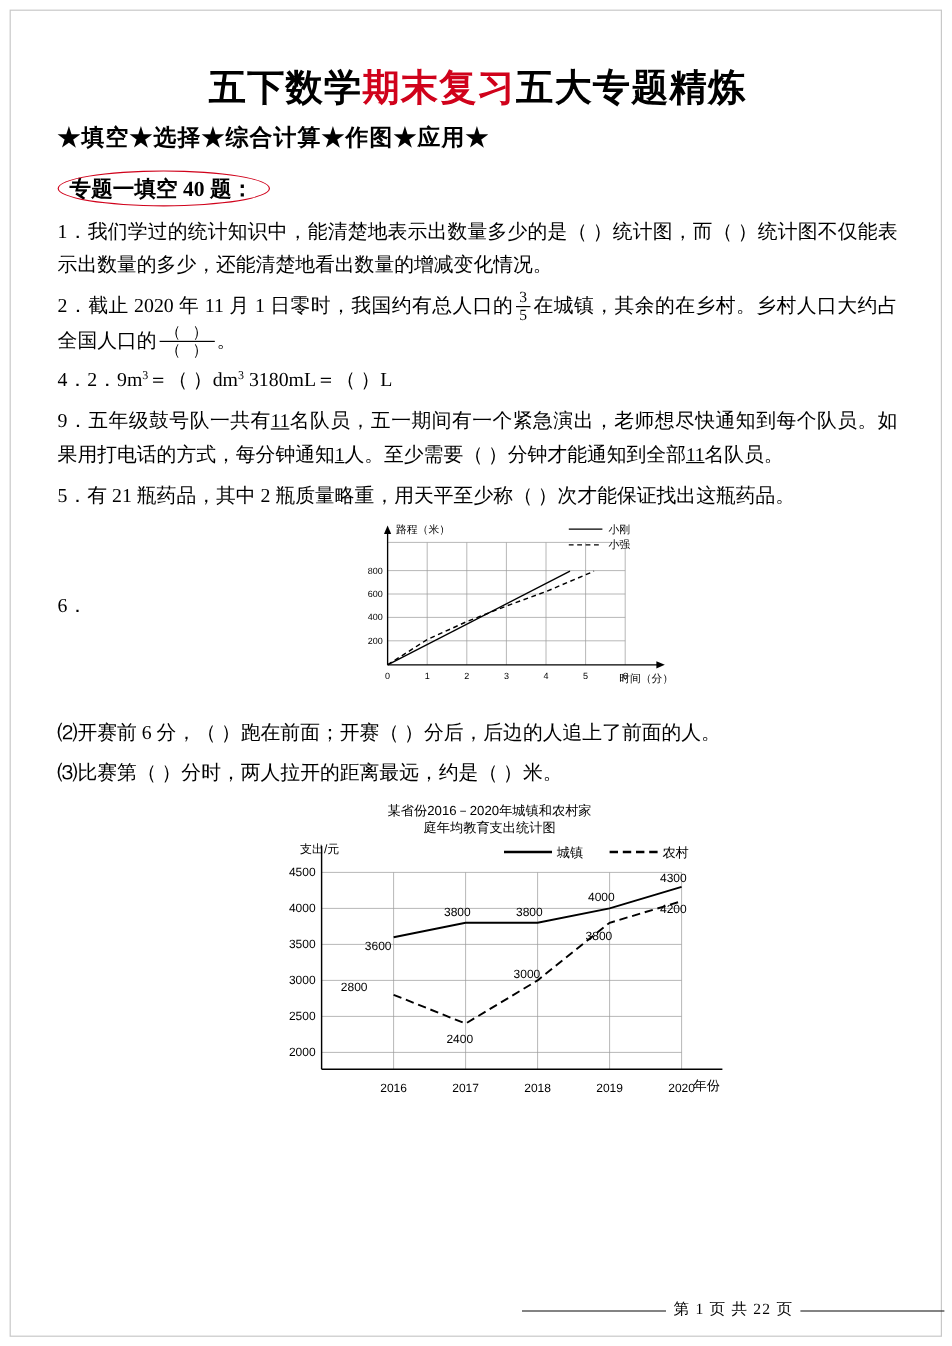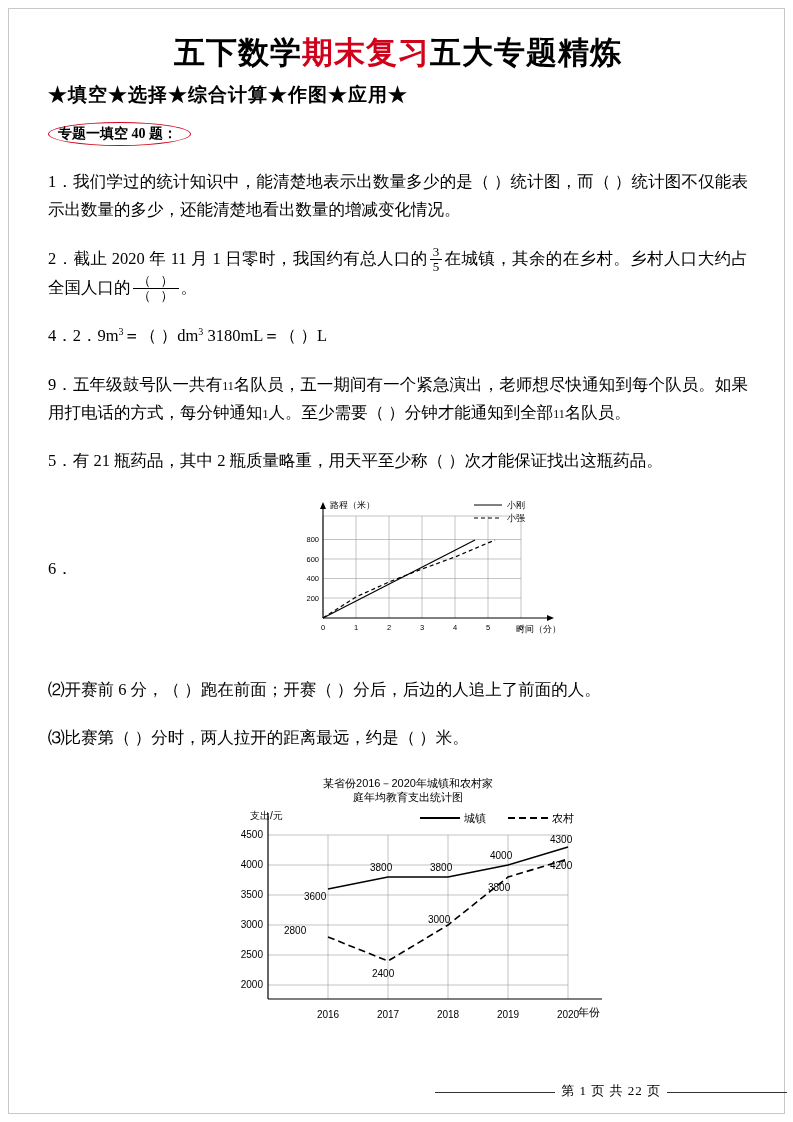--- a/index.html
+++ b/index.html
@@ -20,21 +20,21 @@
     left: 8px;
     top: 8px;
     width: 777px;
     height: 1106px;
     border: 1px solid #c8c8c8;
     box-sizing: border-box;
   }
   .content {
     position: absolute;
     left: 48px;
-    top: 32px;
+    top: 52px;
     width: 700px;
   }
   .title {
     text-align: center;
     font-size: 31px;
     font-weight: bold;
     letter-spacing: 1px;
     margin: 0 0 4px 0;
     font-family: "Liberation Serif", "DejaVu Serif", serif;
   }
@@ -44,44 +44,45 @@
   .subtitle {
     text-align: left;
     font-size: 19px;
     font-weight: bold;
     margin: 8px 0 4px 0;
     letter-spacing: 1px;
   }
   .section-head {
     position: relative;
     display: inline-block;
-    font-size: 14px;
+    font-size: 18px;
     font-weight: bold;
     margin: 10px 0 2px 0;
     padding: 3px 14px 3px 10px;
   }
   .section-head .ellipse {
     position: absolute;
     left: 0;
     top: 0;
     right: 0;
     bottom: 0;
     border: 1.6px solid #d0021b;
     border-radius: 50%;
     pointer-events: none;
   }
   .q {
     font-size: 16.5px;
     line-height: 1.72;
-    margin: 20px 0;
+    margin: 5px 0;
     text-align: justify;
   }
   .small {
-    font-size: 12px;
+    font-size: 16px;
     vertical-align: baseline;
+    text-decoration: underline;
   }
   .frac {
     display: inline-block;
     vertical-align: -0.55em;
     text-align: center;
     font-size: 13px;
     line-height: 1.05;
     margin: 0 2px;
   }
   .frac .num {

